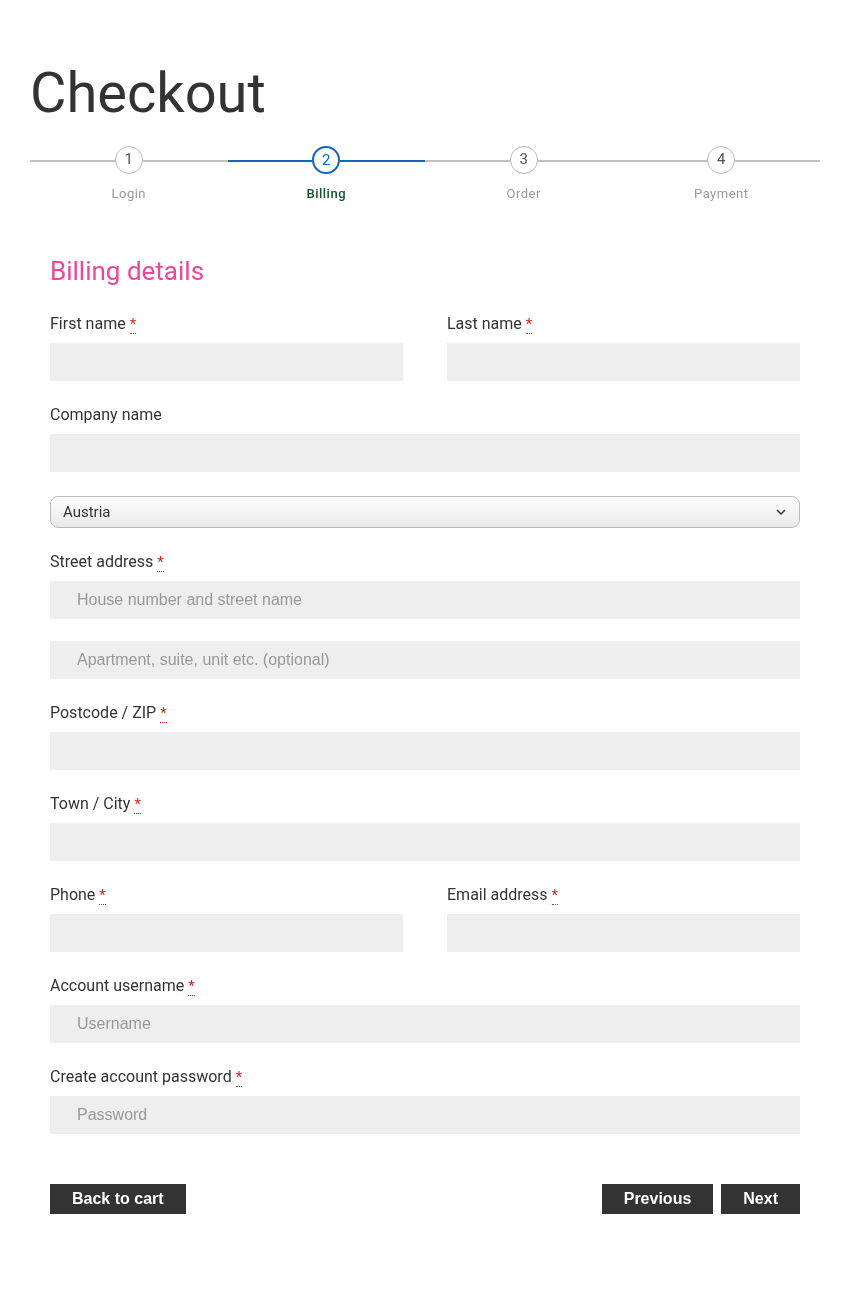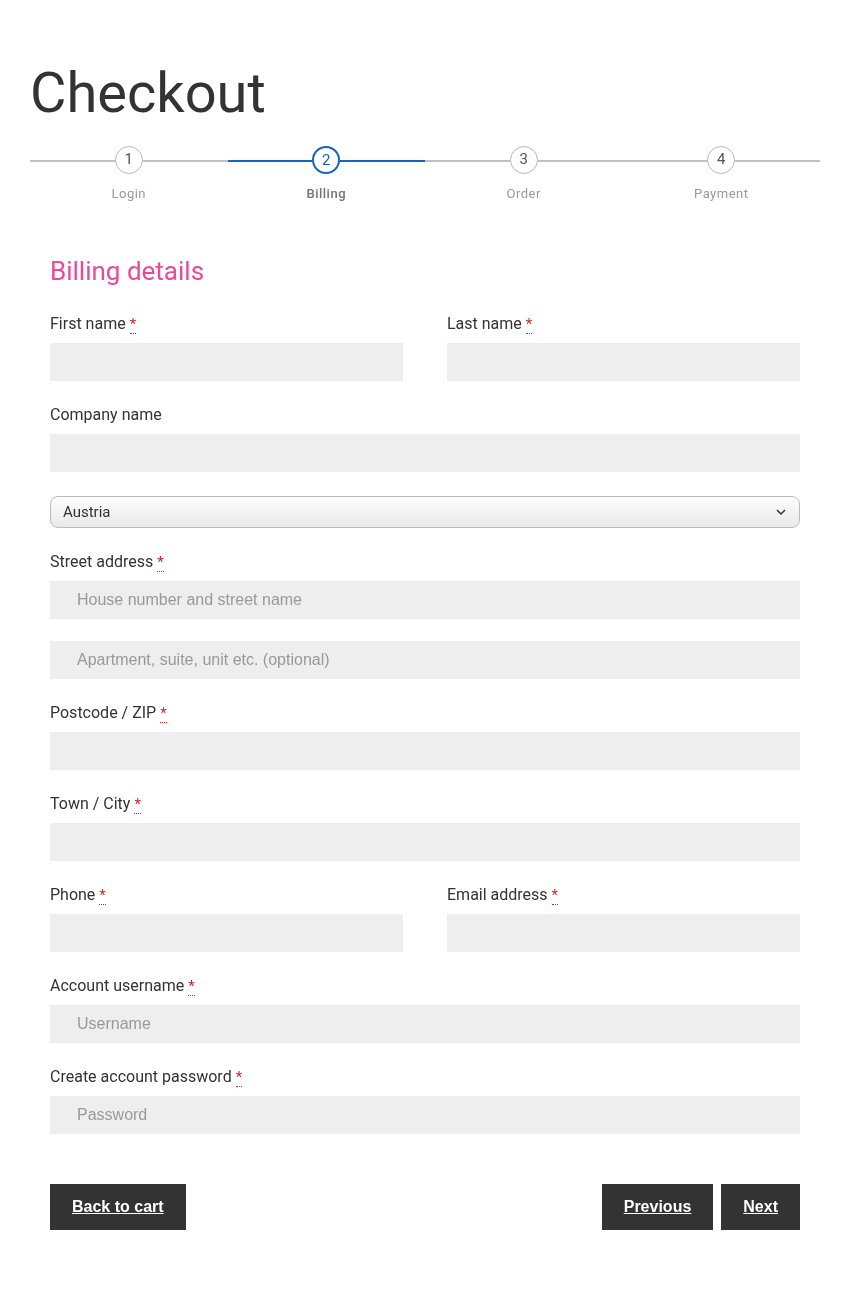--- a/index.html
+++ b/index.html
@@ -64,21 +64,21 @@
   color: #1565c0;
   line-height: 24px;
 }
 .step-label {
   margin-top: 12px;
   font-size: 13px;
   letter-spacing: 0.5px;
   color: #999;
 }
 .stepper-segment.active .step-label {
-  color: #737373;
+  color: #14532d;
   font-weight: 500;
 }
 
 
 .form-wrap {
   padding: 0 20px;
 }
 .section-title {
   font-size: 26px;
   font-weight: 400;
@@ -150,25 +150,24 @@
   justify-content: space-between;
   margin-top: 50px;
   padding: 0 20px;
 }
 .btn-group { display: flex; gap: 8px; }
 .btn {
   background: #333;
   color: #fff;
   border: none;
   padding: 0 22px;
-  height: 46px;
+  height: 30px;
   font-size: 16px;
   font-weight: 600;
   cursor: pointer;
-  text-decoration: underline;
 }
 </style>
 </head>
 <body>
 
 <h1 class="page-title">Checkout</h1>
 
 <div class="stepper">
   <div class="stepper-segment">
     <div class="step-circle">1</div>

